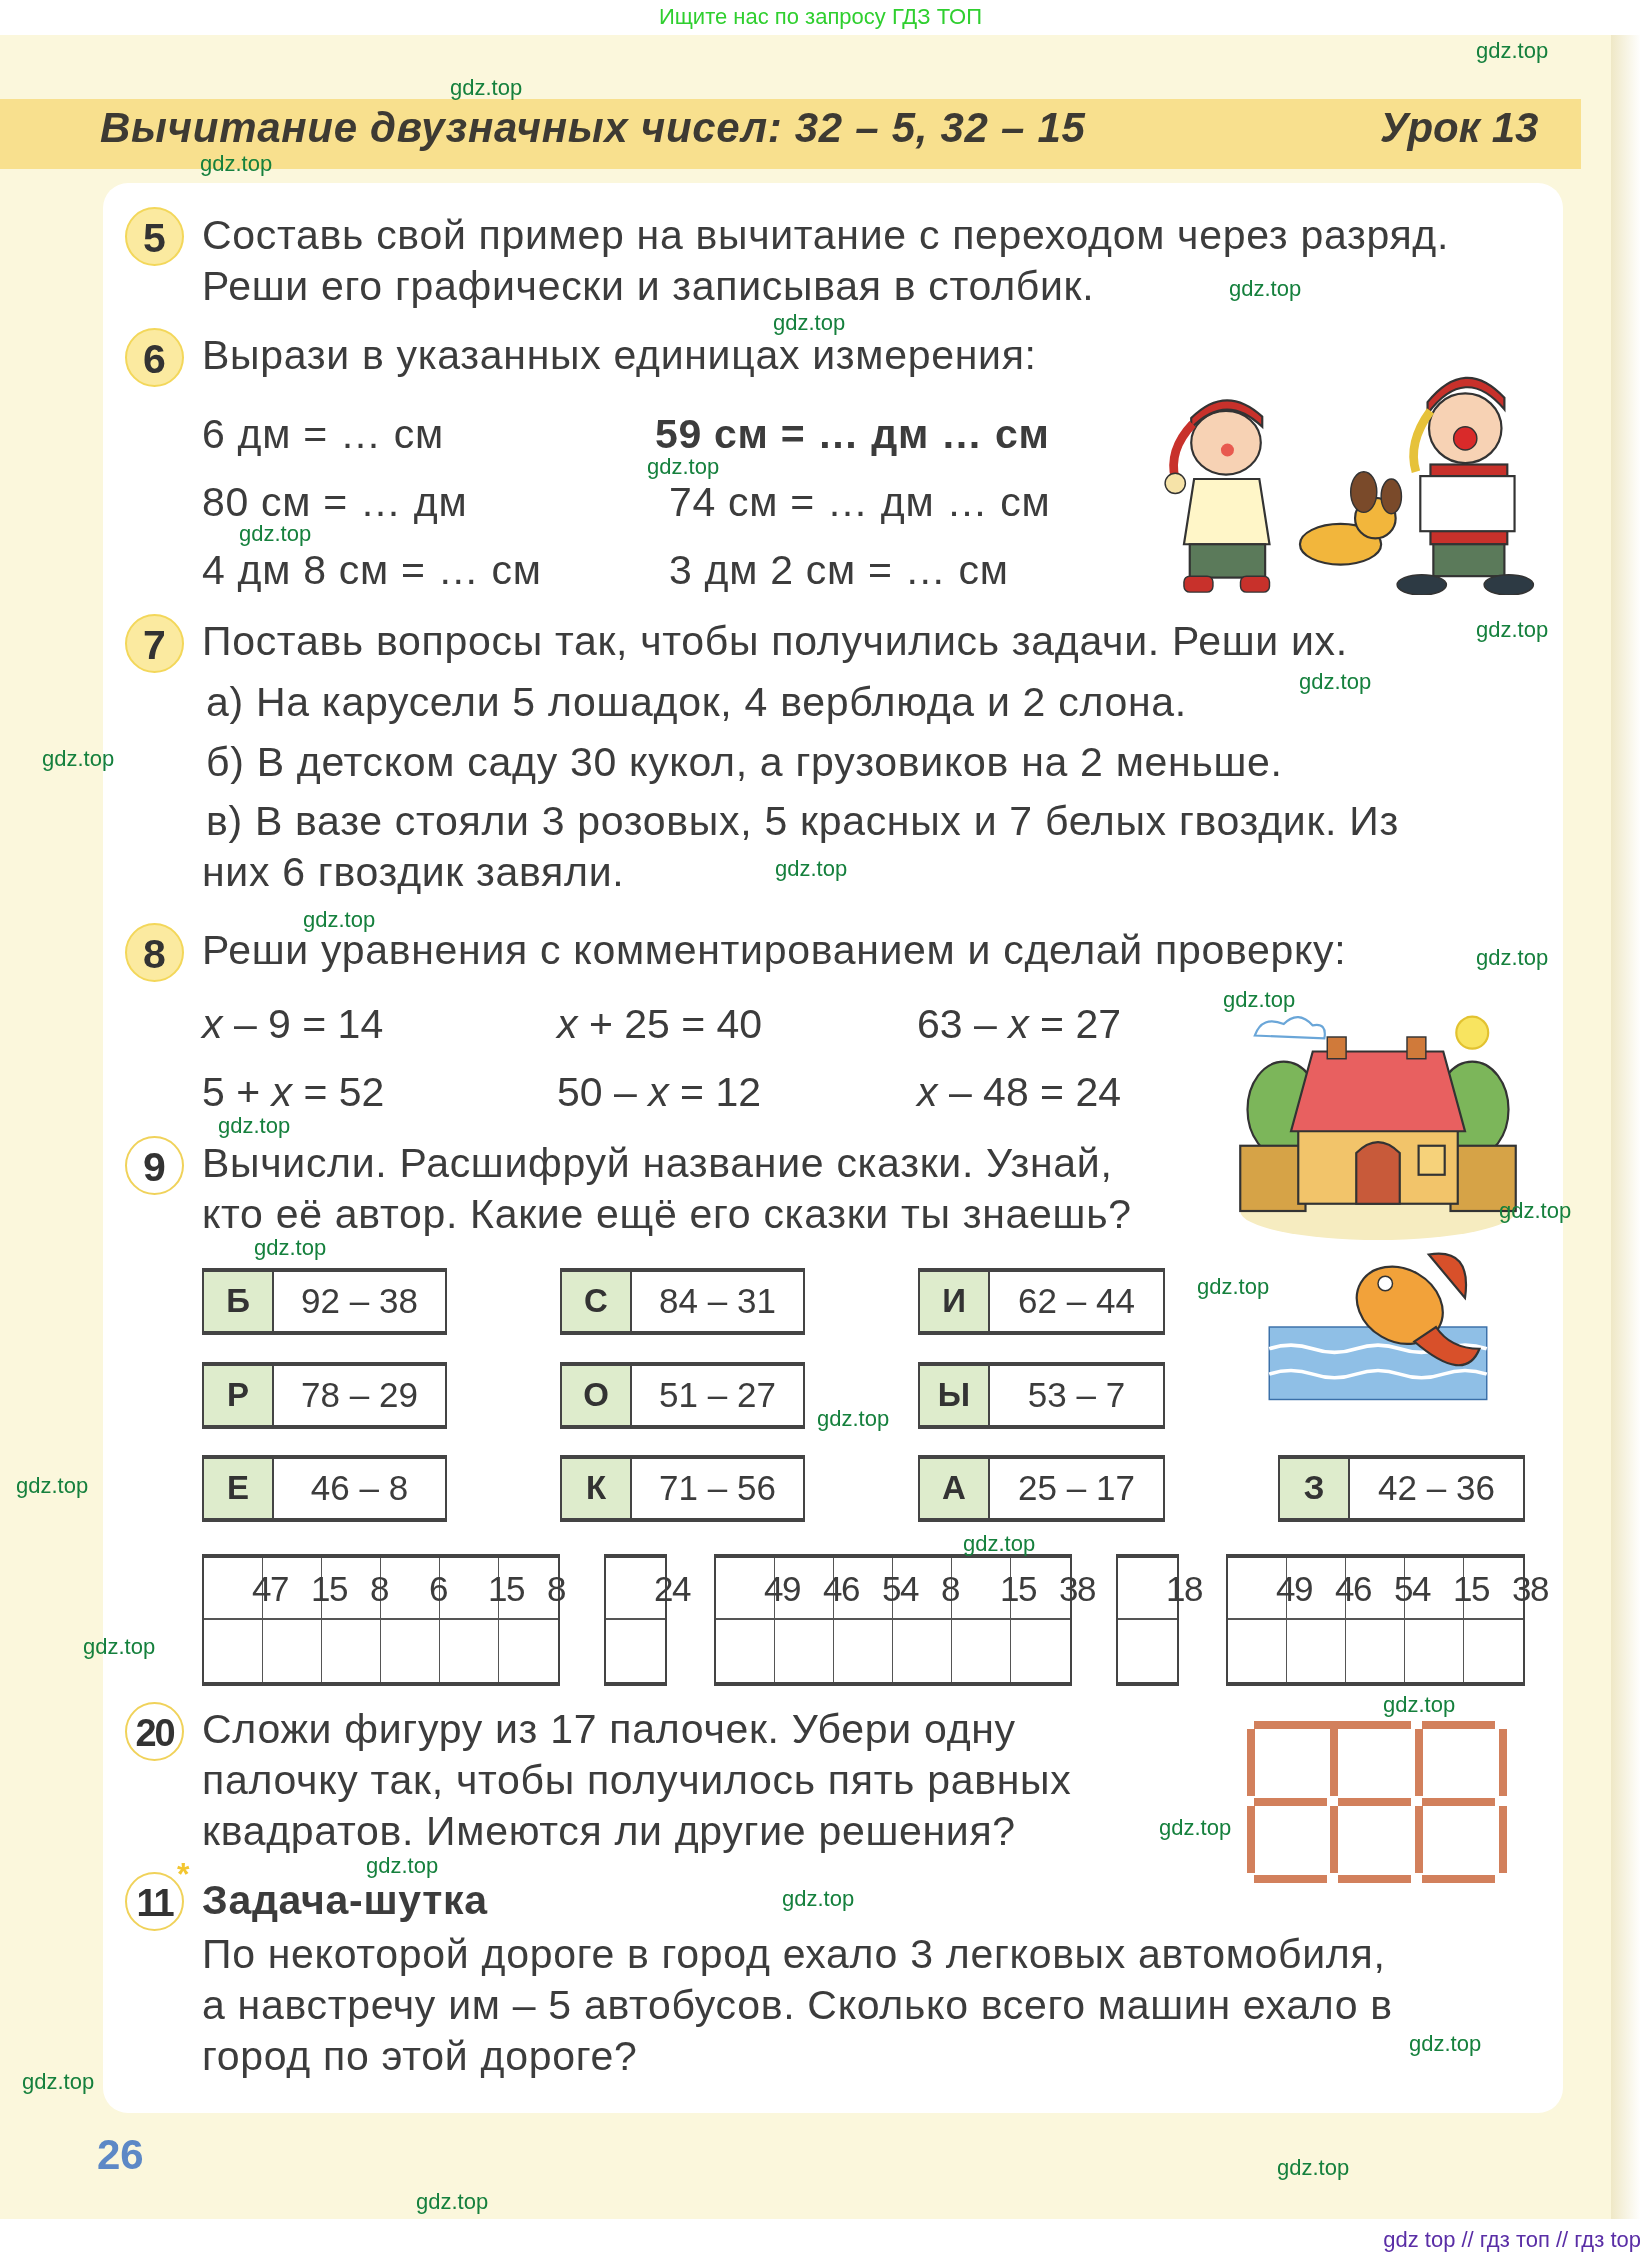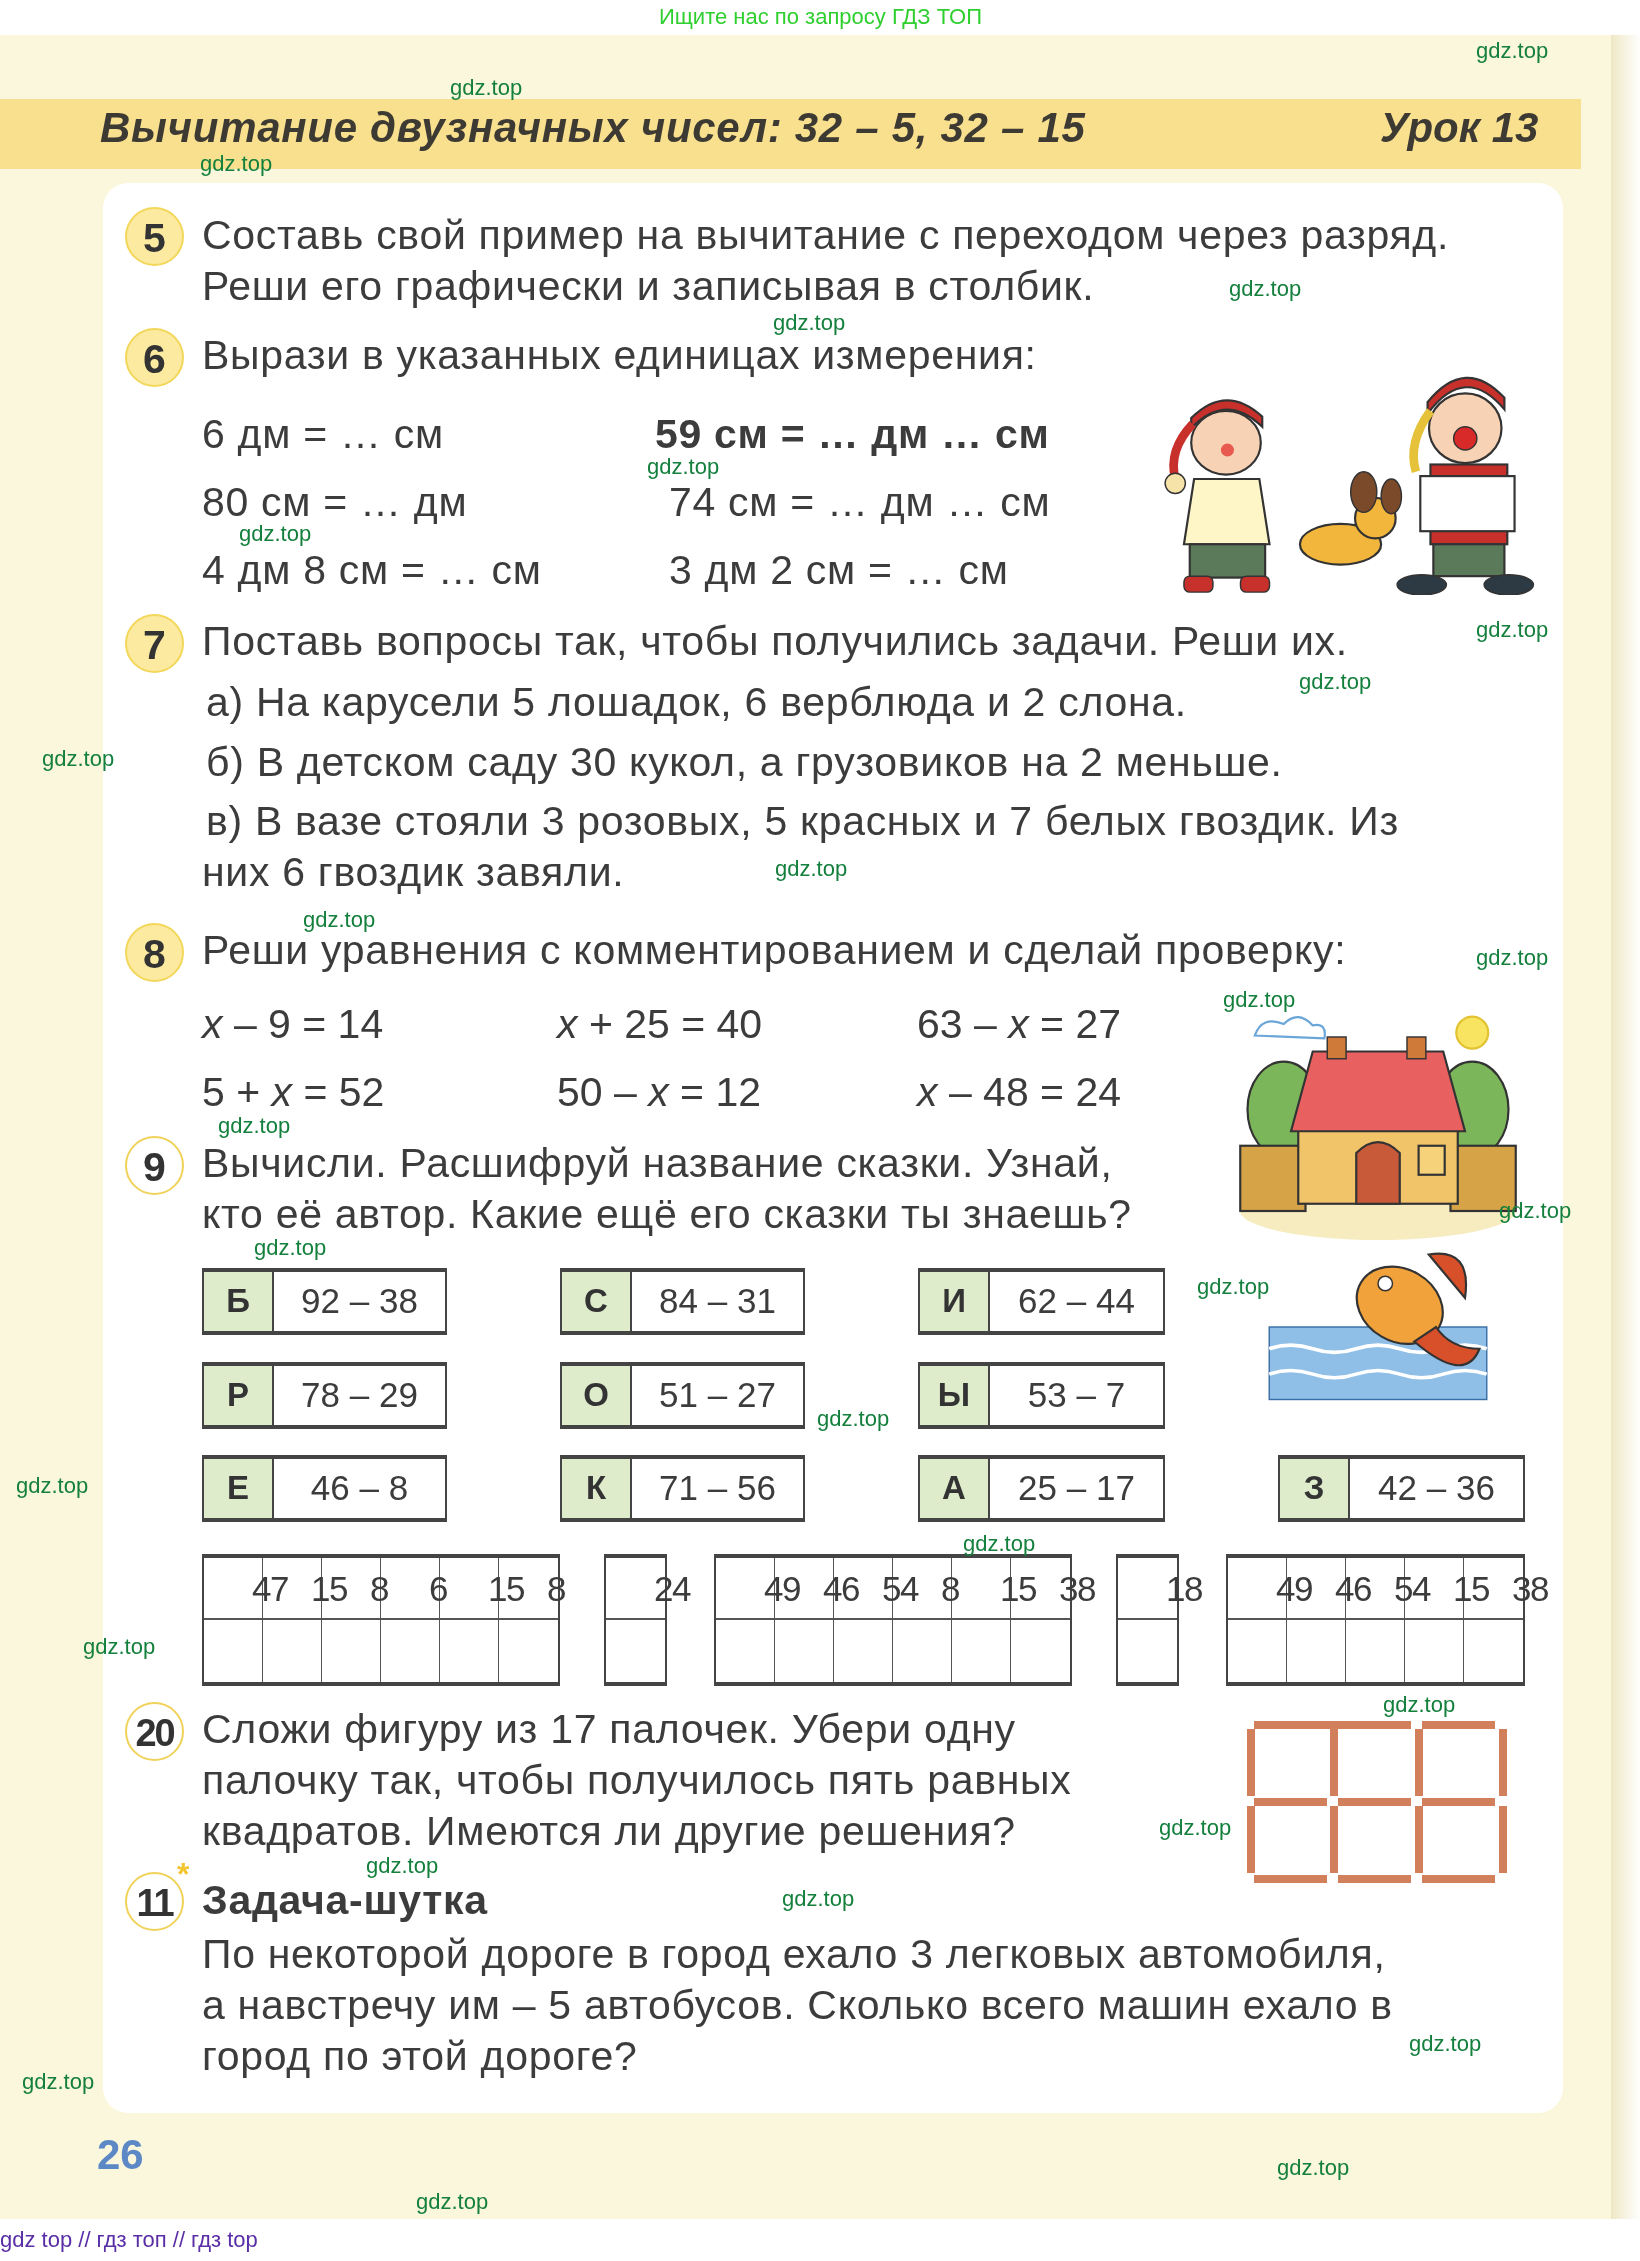--- a/index.html
+++ b/index.html
@@ -33,21 +33,21 @@
   .grid { position: absolute; display: flex; border-top: 4.4px solid #444; border-bottom: 4.4px solid #444; border-left: 2.2px solid #444; border-right: 2.2px solid #444; height: 132px; }
   .col { width: 59px; display: flex; flex-direction: column; border-right: 1.5px solid #555; }
   .col:last-child { border-right: none; }
   .col .top { height: 62px; font-size: 35px; text-align: center; line-height: 62px; letter-spacing: -1.5px; color: #3c3c3c; border-bottom: 2.9px solid #555; padding-left: 48px; }
   .col .bottom { flex: 1; }
 
   .stick-h { position: absolute; height: 8px; width: 145px; background: #d2805c; }
   .stick-v { position: absolute; width: 8px; height: 135px; background: #d2805c; }
 
   .wm { position: absolute; font-size: 22px; color: #15803d; white-space: nowrap; }
-  .footer-wm { position: absolute; left: 0; top: 2227px; width: 1641px; text-align: left; font-size: 22px; color: #5a2ea6; }
+  .footer-wm { position: absolute; left: 0; top: 2227px; width: 1641px; text-align: right; font-size: 22px; color: #5a2ea6; }
   .page-number { position: absolute; left: 97px; top: 2131px; font-size: 42px; font-weight: bold; color: #5c88c6; }
 
   .illustration { position: absolute; }
 </style>
 </head>
 <body>
 
 <div class="top-banner">Ищите нас по запросу ГДЗ ТОП</div>
 
 <div class="page"></div>
@@ -95,21 +95,21 @@
   <circle cx="440" cy="104" r="16" fill="#d92a2a" stroke="#333" stroke-width="2"></circle>
   <rect x="392" y="140" width="106" height="110" fill="#c8312b" stroke="#333" stroke-width="3"></rect>
   <rect x="378" y="156" width="130" height="76" fill="#ffffff" stroke="#333" stroke-width="3"></rect>
   <rect x="396" y="250" width="98" height="44" fill="#5b7a5a" stroke="#333" stroke-width="3"></rect>
   <ellipse cx="380" cy="306" rx="34" ry="14" fill="#2d3a44" stroke="#333" stroke-width="2"></ellipse>
   <ellipse cx="500" cy="306" rx="34" ry="14" fill="#2d3a44" stroke="#333" stroke-width="2"></ellipse>
 </svg>
 
 <div class="num filled" style="left:125px;top:614px;">7</div>
 <div class="t" style="left:202px;top:618px;">Поставь вопросы так, чтобы получились задачи. Реши их.</div>
-<div class="t" style="left:206px;top:679px;">а) На карусели 5 лошадок, 6 верблюда и 2 слона.</div>
+<div class="t" style="left:206px;top:679px;">а) На карусели 5 лошадок, 4 верблюда и 2 слона.</div>
 <div class="t" style="left:206px;top:739px;">б) В детском саду 30 кукол, а грузовиков на 2 меньше.</div>
 <div class="t" style="left:206px;top:798px;">в) В вазе стояли 3 розовых, 5 красных и 7 белых гвоздик. Из</div>
 <div class="t" style="left:202px;top:849px;">них 6 гвоздик завяли.</div>
 
 <div class="num filled" style="left:125px;top:923px;">8</div>
 <div class="t" style="left:202px;top:927px;">Реши уравнения с комментированием и сделай проверку:</div>
 <div class="eq" style="left:202px;top:1001px;"><i>x</i><span> – 9 = 14</span></div>
 <div class="eq" style="left:557px;top:1001px;"><i>x</i><span> + 25 = 40</span></div>
 <div class="eq" style="left:917px;top:1001px;"><span>63 – </span><i>x</i><span> = 27</span></div>
 <div class="eq" style="left:202px;top:1069px;"><span>5 + </span><i>x</i><span> = 52</span></div>

